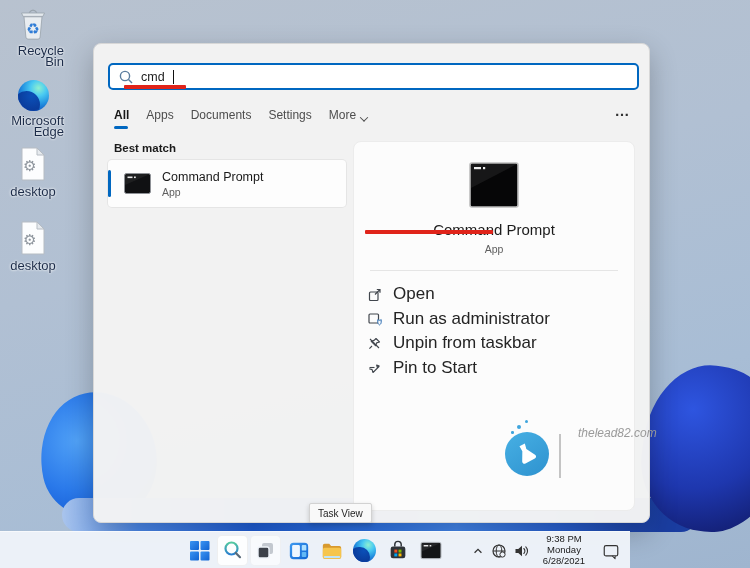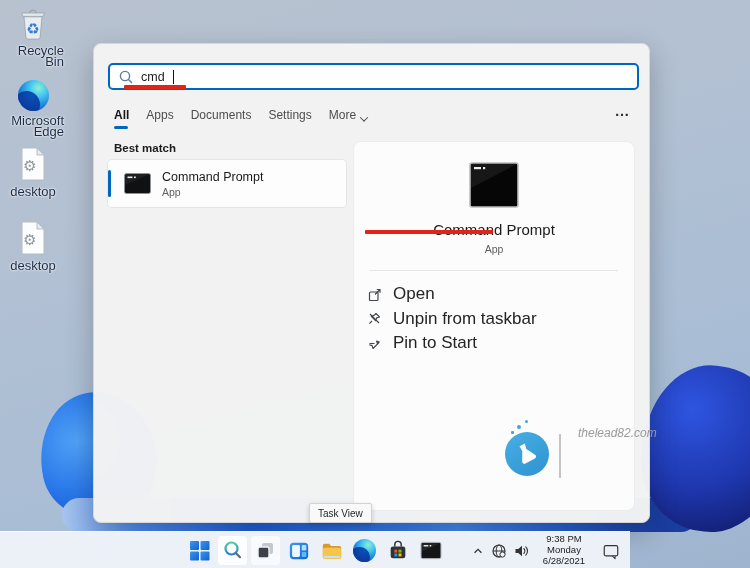--- a/index.html
+++ b/index.html
@@ -221,20 +221,27 @@
       <div class="actions">
         <div class="action-row">
           <svg width="15" height="15" viewBox="0 0 15 15">
             <rect x="2.5" y="5" width="8.5" height="8.5" rx="1" fill="none" stroke="#41464d" stroke-width="1.2"></rect>
             <path d="M8 7.5 L13 2.5 M9.8 2.5 h3.2 v3.2" fill="none" stroke="#41464d" stroke-width="1.2"></path>
           </svg>
           <span class="action-label">Open</span>
         </div>
         <div class="action-row">
           <svg width="15" height="15" viewBox="0 0 15 15">
+            <rect x="2" y="3" width="9.5" height="9" rx="1" fill="none" stroke="#41464d" stroke-width="1.2"></rect>
+            <path d="M10.8 8.6 c1.2 .9 2.3 .9 3.4 0 v2.7 c0 1.6 -1.55 2.6 -1.7 2.6 -.15 0 -1.7 -1 -1.7 -2.6 z" fill="#f7f9fb" stroke="#2f6fb3" stroke-width="1"></path>
+          </svg>
+          <span class="action-label">Run as administrator</span>
+        </div>
+        <div class="action-row">
+          <svg width="15" height="15" viewBox="0 0 15 15">
             <path d="M9 2.5 l3.5 3.5 -2.9 .9 -.9 2.9 -4.5 -4.5 2.9 -.9 z" fill="none" stroke="#41464d" stroke-width="1.1" stroke-linejoin="round"></path>
             <path d="M5 10 l-2.6 2.6 M3 3 l9 9" fill="none" stroke="#41464d" stroke-width="1.1"></path>
           </svg>
           <span class="action-label">Unpin from taskbar</span>
         </div>
         <div class="action-row">
           <svg width="15" height="15" viewBox="0 0 15 15">
             <path d="M6 2.5 l6.5 6.5 -2.9 .9 -.9 2.9 M6 2.5 l-.9 2.9 2.9 -.9" transform="rotate(90 7.5 7.5)" fill="none" stroke="#41464d" stroke-width="1.1" stroke-linejoin="round"></path>
             <path d="M2.5 7.5 h5" fill="none" stroke="#41464d" stroke-width="1.1"></path>
           </svg>

